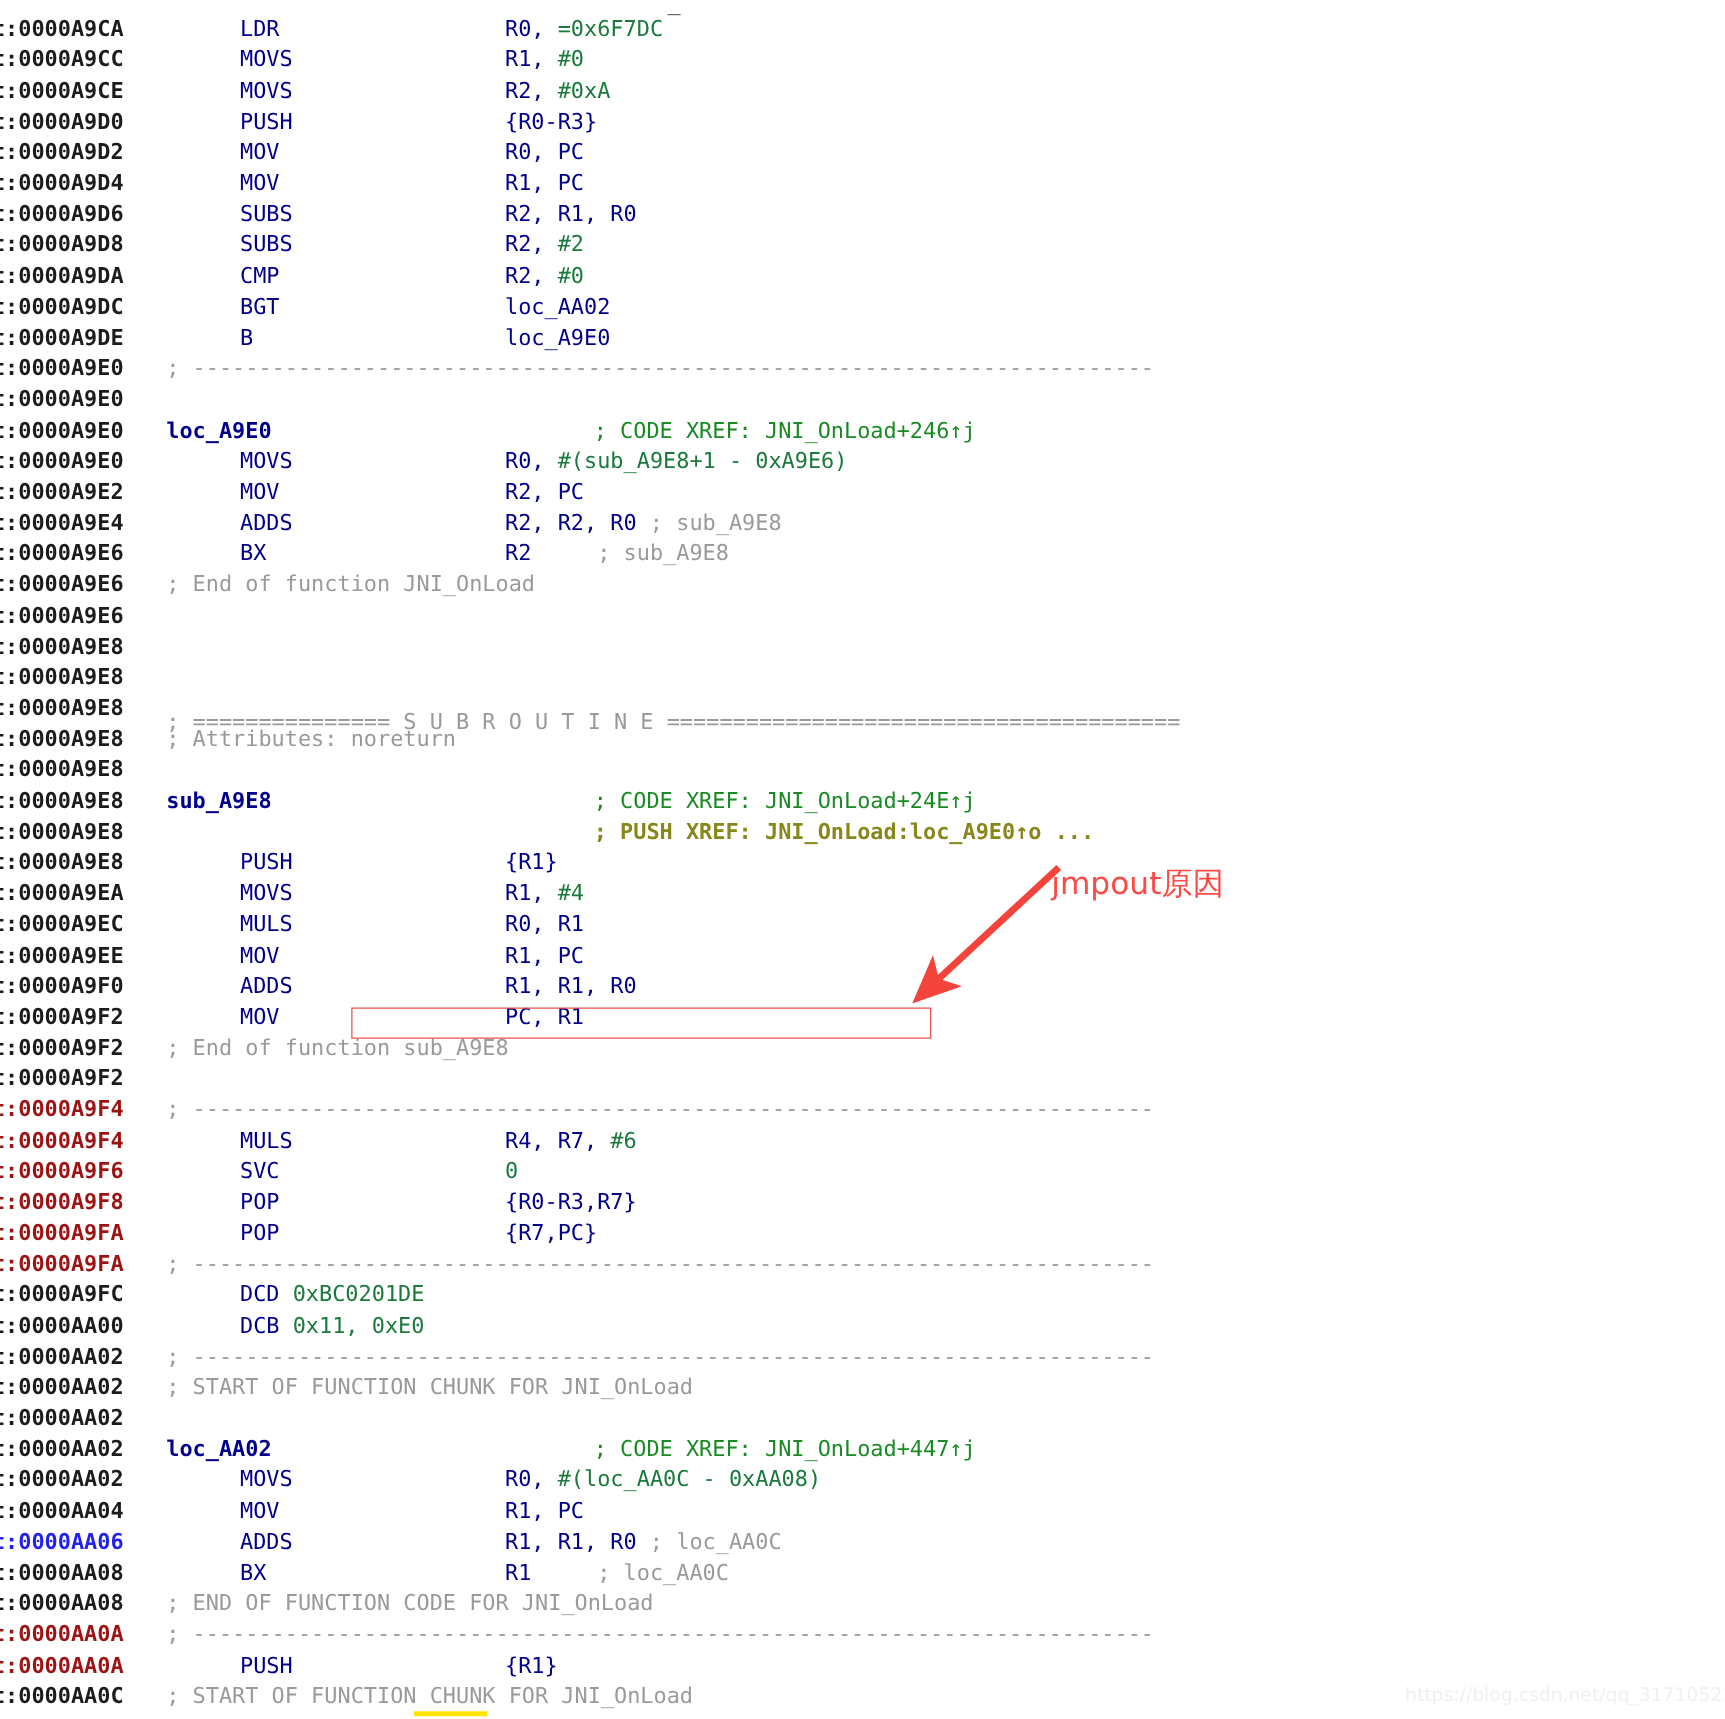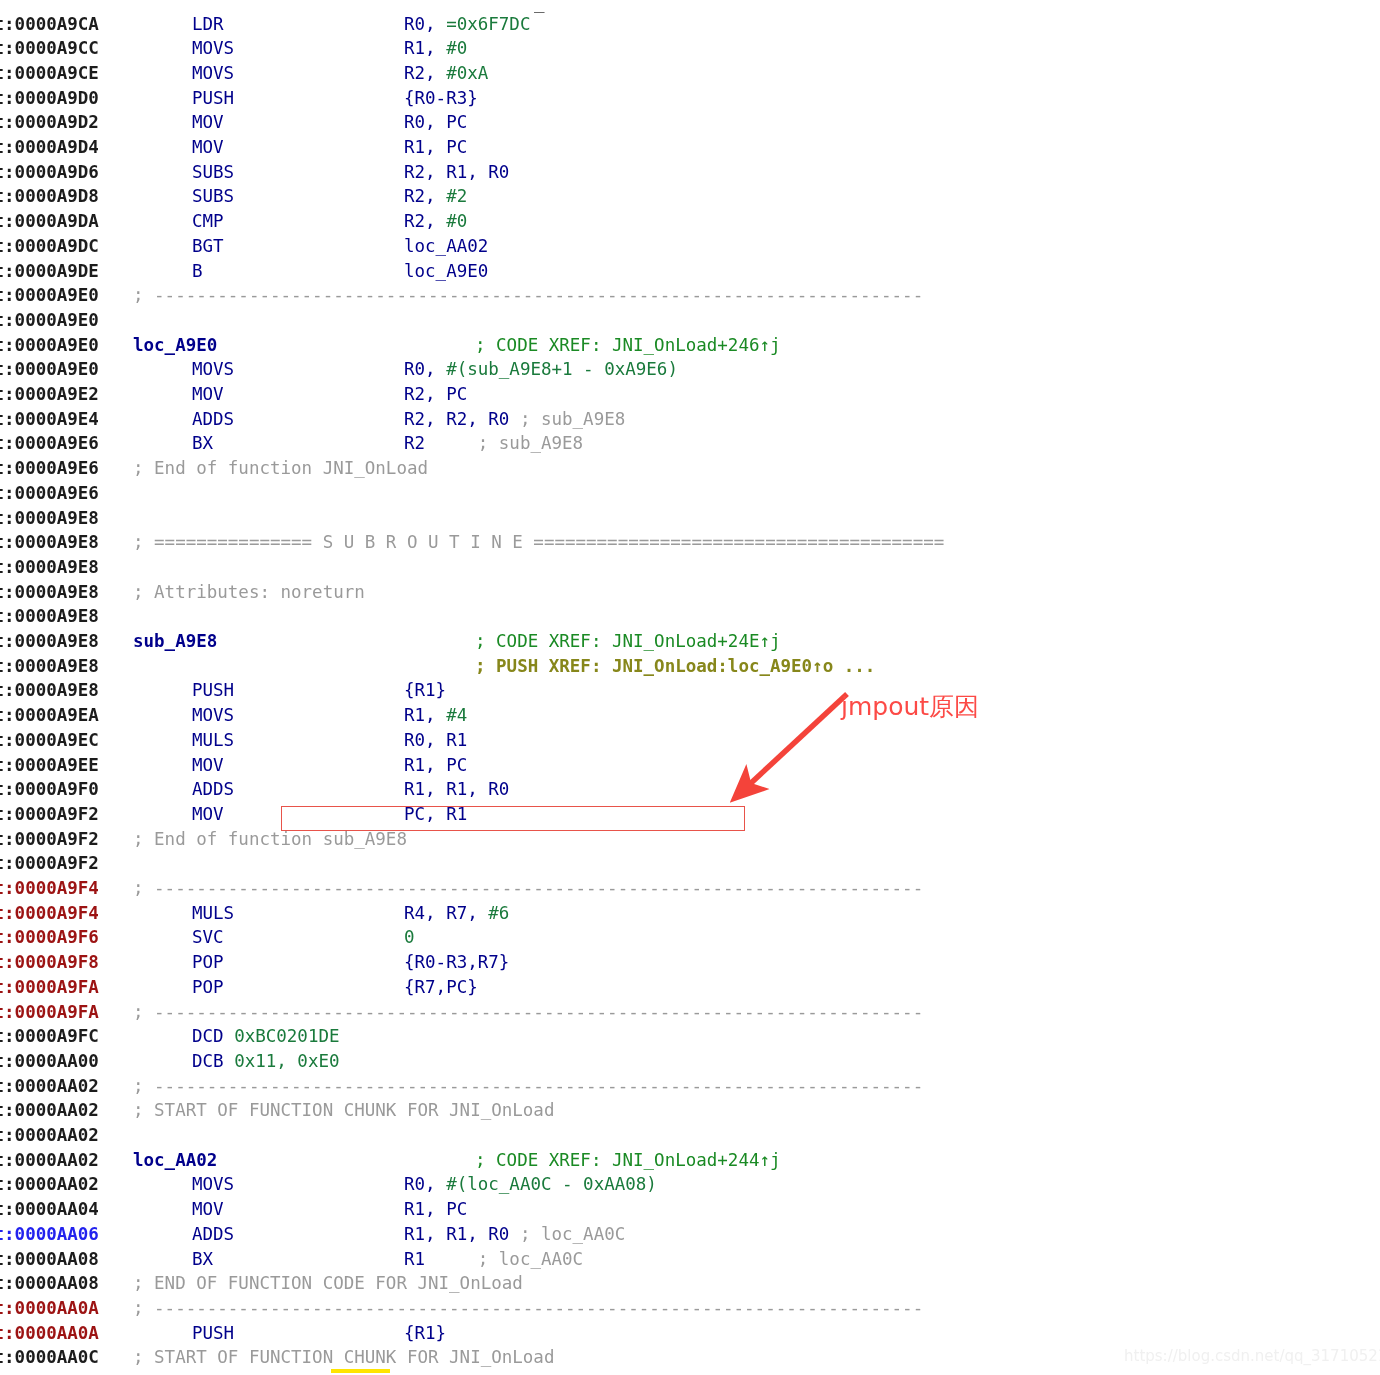--- a/index.html
+++ b/index.html
@@ -73,21 +73,21 @@
   }
 
   .num    { color: #1a7a3c; }
   .datav  { color: #1a7a3c; }
 
   .label      { color: #00008b; font-weight: bold; }
   .cmt        { color: #9a9a9a; }
   .cmt-dash   { color: #9a9a9a; letter-spacing: 0px; }
   .xref-code  { color: #1a8a24; font-weight: normal; }
   .xref-data  { color: #87871b; font-weight: bold; }
-  .subhdr     { color: #9a9a9a; }
+  .subhdr     { color: #9a9a9a; margin-top: 36px; }
 
   .xrefcol {
     position: absolute;
     left: 475px;
     top: 0;
     white-space: pre;
   }
 
   
   #redbox {
@@ -187,21 +187,21 @@
     <div class="line" style="top: 900.7px;"><span class="addr red">xt:0000A9F4</span><span class="mnem">MULS</span><span class="ops">R4, R7, <span class="num">#6</span></span></div>
     <div class="line" style="top: 925.4px;"><span class="addr red">xt:0000A9F6</span><span class="mnem">SVC</span><span class="ops"><span class="num">0</span></span></div>
     <div class="line" style="top: 950.1px;"><span class="addr red">xt:0000A9F8</span><span class="mnem">POP</span><span class="ops">{R0-R3,R7}</span></div>
     <div class="line" style="top: 974.8px;"><span class="addr red">xt:0000A9FA</span><span class="mnem">POP</span><span class="ops">{R7,PC}</span></div>
     <div class="line" style="top: 999.5px;"><span class="addr red">xt:0000A9FA</span><span class="body cmt-dash">; -------------------------------------------------------------------------</span></div>
     <div class="line" style="top: 1024.2px;"><span class="addr black">xt:0000A9FC</span><span class="mnem">DCD <span class="datav">0xBC0201DE</span></span></div>
     <div class="line" style="top: 1048.9px;"><span class="addr black">xt:0000AA00</span><span class="mnem">DCB <span class="datav">0x11, 0xE0</span></span></div>
     <div class="line" style="top: 1073.6px;"><span class="addr black">xt:0000AA02</span><span class="body cmt-dash">; -------------------------------------------------------------------------</span></div>
     <div class="line" style="top: 1098.3px;"><span class="addr black">xt:0000AA02</span><span class="body cmt">; START OF FUNCTION CHUNK FOR JNI_OnLoad</span></div>
     <div class="line" style="top: 1123px;"><span class="addr black">xt:0000AA02</span></div>
-    <div class="line" style="top: 1147.7px;"><span class="addr black">xt:0000AA02</span><span class="body label">loc_AA02</span><span class="xrefcol xref-code">; CODE XREF: JNI_OnLoad+244↑j</span></div>
+    <div class="line" style="top: 1147.7px;"><span class="addr black">xt:0000AA02</span><span class="body label">loc_AA02</span><span class="xrefcol xref-code">; CODE XREF: JNI_OnLoad+447↑j</span></div>
     <div class="line" style="top: 1172.4px;"><span class="addr black">xt:0000AA02</span><span class="mnem">MOVS</span><span class="ops">R0, <span class="num">#(loc_AA0C - 0xAA08)</span></span></div>
     <div class="line" style="top: 1197.1px;"><span class="addr black">xt:0000AA04</span><span class="mnem">MOV</span><span class="ops">R1, PC</span></div>
     <div class="line" style="top: 1221.8px;"><span class="addr blue">xt:0000AA06</span><span class="mnem">ADDS</span><span class="ops">R1, R1, R0<span class="cmt"> ; loc_AA0C</span></span></div>
     <div class="line" style="top: 1246.5px;"><span class="addr black">xt:0000AA08</span><span class="mnem">BX</span><span class="ops">R1<span class="cmt">     ; loc_AA0C</span></span></div>
     <div class="line" style="top: 1271.2px;"><span class="addr black">xt:0000AA08</span><span class="body cmt">; END OF FUNCTION CODE FOR JNI_OnLoad</span></div>
     <div class="line" style="top: 1295.9px;"><span class="addr red">xt:0000AA0A</span><span class="body cmt-dash">; -------------------------------------------------------------------------</span></div>
     <div class="line" style="top: 1320.6px;"><span class="addr red">xt:0000AA0A</span><span class="mnem">PUSH</span><span class="ops">{R1}</span></div>
     <div class="line" style="top: 1345.3px;"><span class="addr black">xt:0000AA0C</span><span class="body cmt">; START OF FUNCTION CHUNK FOR JNI_OnLoad</span></div>
   </div>
 

